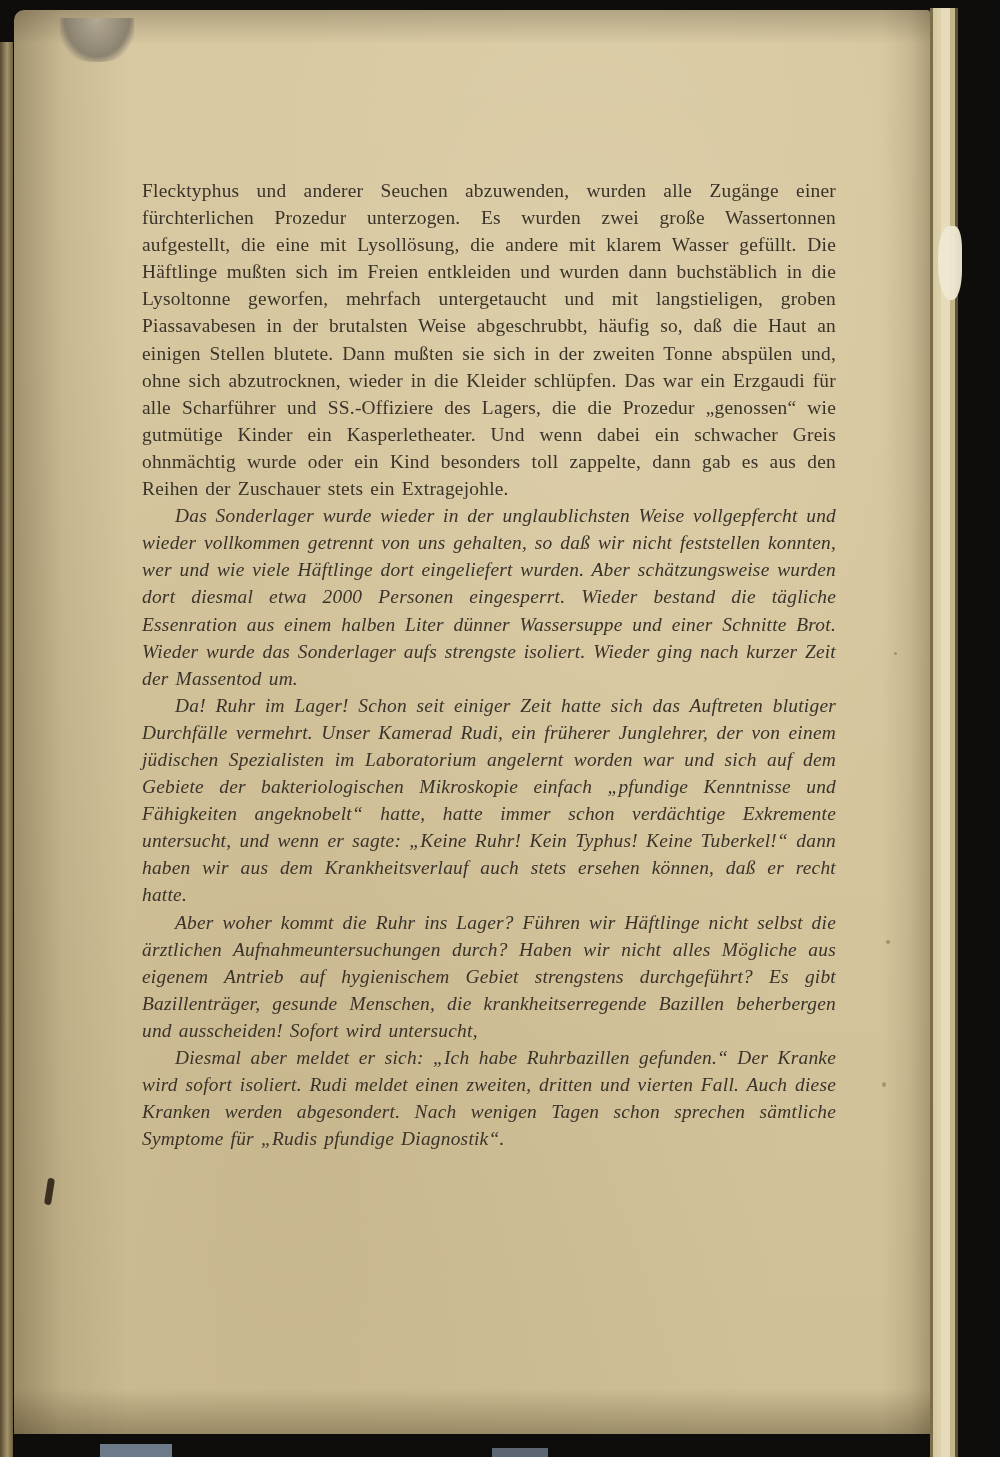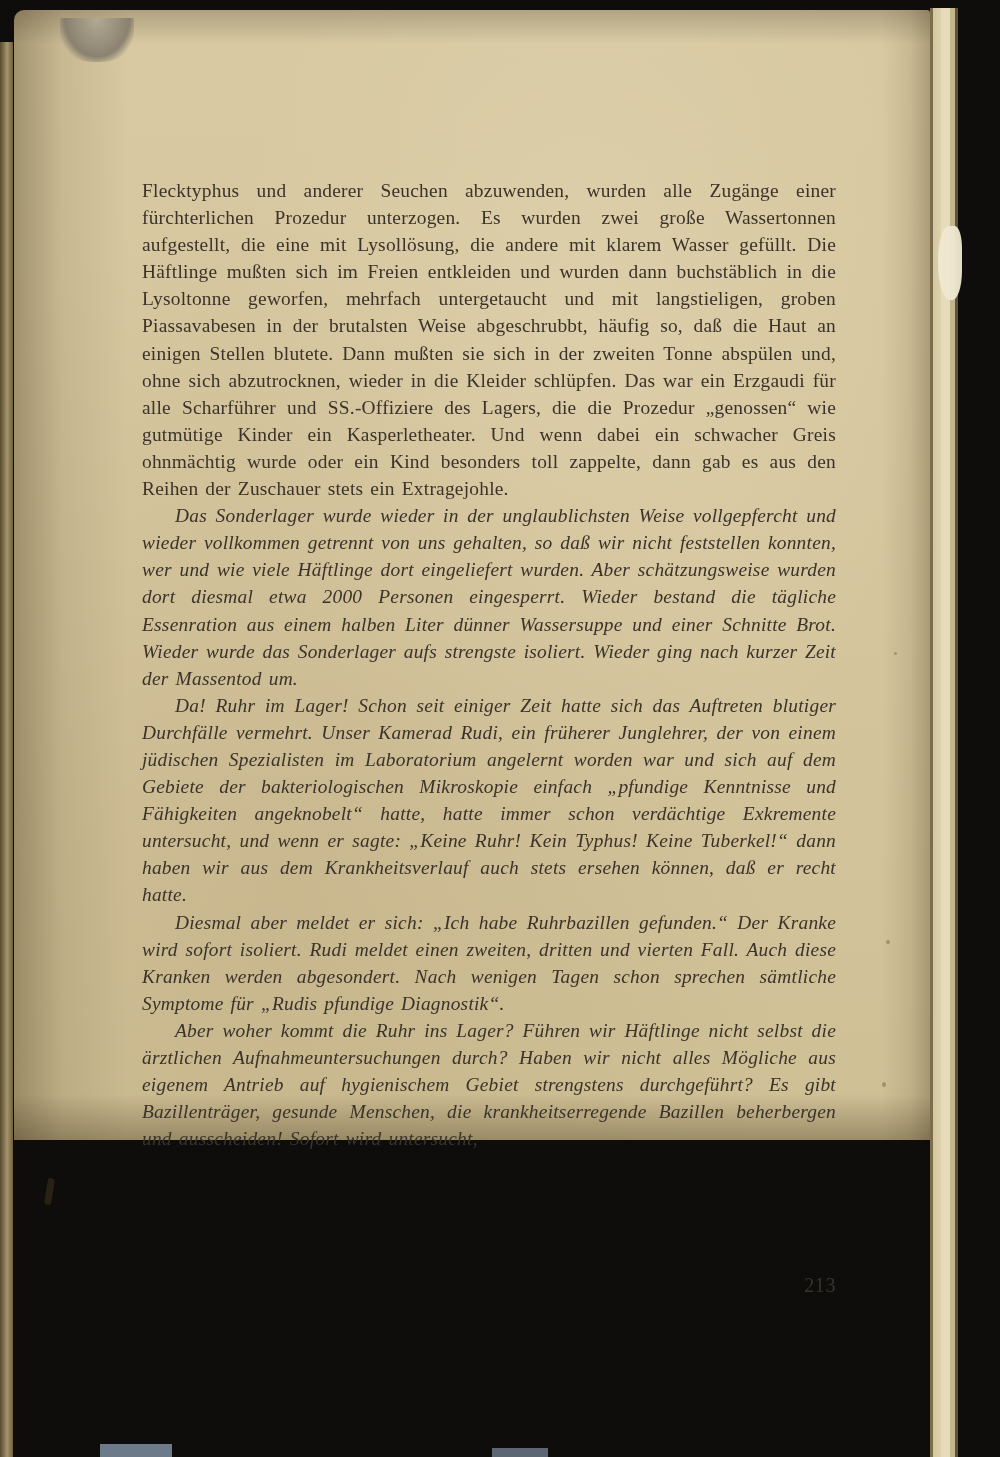--- a/index.html
+++ b/index.html
@@ -26,21 +26,21 @@
     bottom: 0;
     width: 13px;
     background: linear-gradient(90deg, #55492f 0%, #a5946b 55%, #6d5f3f 100%);
   }
   
   .page {
     position: absolute;
     left: 14px;
     top: 10px;
     width: 916px;
-    height: 1130px;
+    height: 1424px;
     border-radius: 10px 3px 0 0;
     background:
       linear-gradient(180deg, rgba(32,22,6,0.22) 0, rgba(32,22,6,0) 34px),
       linear-gradient(0deg, rgba(40,28,8,0.30) 0, rgba(40,28,8,0) 46px),
       linear-gradient(90deg, rgba(59,44,16,0.34) 0, rgba(59,44,16,0.10) 48px, rgba(59,44,16,0) 115px, rgba(59,44,16,0) 868px, rgba(59,44,16,0.10) 896px, rgba(59,44,16,0.28) 916px),
       radial-gradient(ellipse at 62% 28%, rgba(255,250,228,0.14) 0%, rgba(255,250,228,0) 45%),
       radial-gradient(ellipse at 30% 78%, rgba(118,94,48,0.10) 0%, rgba(118,94,48,0) 55%),
       linear-gradient(180deg, #d8c9a2 0%, #d5c59d 55%, #cfbf95 100%);
   }
   
@@ -146,25 +146,24 @@
 
   <div class="cover-edge"></div>
 
   <div class="page">
     <div class="corner-shape"></div>
 
     <div class="text-block">
       <p>Flecktyphus und anderer Seuchen abzuwenden, wurden alle Zugänge einer fürchterlichen Prozedur unterzogen. Es wurden zwei große Wassertonnen aufgestellt, die eine mit Lysollösung, die andere mit klarem Wasser gefüllt. Die Häftlinge mußten sich im Freien entkleiden und wurden dann buchstäblich in die Lysoltonne geworfen, mehrfach untergetaucht und mit langstieligen, groben Piassavabesen in der brutalsten Weise abgeschrubbt, häufig so, daß die Haut an einigen Stellen blutete. Dann mußten sie sich in der zweiten Tonne abspülen und, ohne sich abzutrocknen, wieder in die Kleider schlüpfen. Das war ein Erzgaudi für alle Scharführer und SS.-Offiziere des Lagers, die die Prozedur „genossen“ wie gutmütige Kinder ein Kasperletheater. Und wenn dabei ein schwacher Greis ohnmächtig wurde oder ein Kind besonders toll zappelte, dann gab es aus den Reihen der Zuschauer stets ein Extragejohle.</p>
       <p class="indent">Das Sonderlager wurde wieder in der unglaublichsten Weise vollgepfercht und wieder vollkommen getrennt von uns gehalten, so daß wir nicht feststellen konnten, wer und wie viele Häftlinge dort eingeliefert wurden. Aber schätzungsweise wurden dort diesmal etwa 2000 Personen eingesperrt. Wieder bestand die tägliche Essenration aus einem halben Liter dünner Wassersuppe und einer Schnitte Brot. Wieder wurde das Sonderlager aufs strengste isoliert. Wieder ging nach kurzer Zeit der Massentod um.</p>
       <p class="indent">Da! Ruhr im Lager! Schon seit einiger Zeit hatte sich das Auftreten blutiger Durchfälle vermehrt. Unser Kamerad Rudi, ein früherer Junglehrer, der von einem jüdischen Spezialisten im Laboratorium angelernt worden war und sich auf dem Gebiete der bakteriologischen Mikroskopie einfach „pfundige Kenntnisse und Fähigkeiten angeknobelt“ hatte, hatte immer schon verdächtige Exkremente untersucht, und wenn er sagte: „Keine Ruhr! Kein Typhus! Keine Tuberkel!“ dann haben wir aus dem Krankheitsverlauf auch stets ersehen können, daß er recht hatte.</p>
+      <p class="indent">Aber woher kommt die Ruhr ins Lager? Führen wir Häftlinge nicht selbst die ärztlichen Aufnahmeuntersuchungen durch? Haben wir nicht alles Mögliche aus eigenem Antrieb auf hygienischem Gebiet strengstens durchgeführt? Es gibt Bazillenträger, gesunde Menschen, die krankheitserregende Bazillen beherbergen und ausscheiden! Sofort wird untersucht,</p>
       <p class="indent">Diesmal aber meldet er sich: „Ich habe Ruhrbazillen gefunden.“ Der Kranke wird sofort isoliert. Rudi meldet einen zweiten, dritten und vierten Fall. Auch diese Kranken werden abgesondert. Nach wenigen Tagen schon sprechen sämtliche Symptome für „Rudis pfundige Diagnostik“.</p>
-      <p class="indent">Aber woher kommt die Ruhr ins Lager? Führen wir Häftlinge nicht selbst die ärztlichen Aufnahmeuntersuchungen durch? Haben wir nicht alles Mögliche aus eigenem Antrieb auf hygienischem Gebiet strengstens durchgeführt? Es gibt Bazillenträger, gesunde Menschen, die krankheitserregende Bazillen beherbergen und ausscheiden! Sofort wird untersucht,</p>
     </div>
 
-    <div class="page-number">213</div>
 
     <div class="margin-mark"></div>
     <div class="speck s1"></div>
     <div class="speck s2"></div>
     <div class="speck s3"></div>
   </div>
 
   <div class="page-edges"></div>
   <div class="edge-tear"></div>
 

